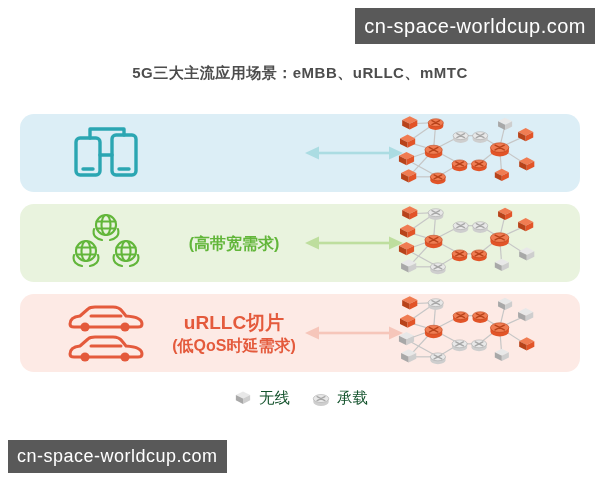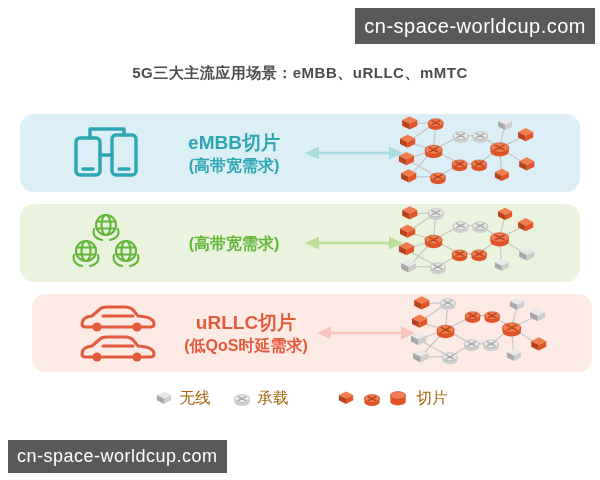--- a/index.html
+++ b/index.html
@@ -15,40 +15,40 @@
   .wm-bottom{top:440px;left:8px;font-size:18px;}
   .title{
     position:absolute;top:64px;left:0;width:100%;margin:0;
     text-align:center;font-size:15px;font-weight:600;color:#4d4d4d;
     letter-spacing:0.5px;
   }
   .row{
     position:absolute;left:20px;width:560px;height:78px;
     border-radius:14px;
   }
-  .row-0{top:114px;} .row-1{top:204px;} .row-2{top:294px;margin-left:12px;}
+  .row-0{top:114px;} .row-1{top:204px;} .row-2{top:294px;}
   .icon-box{
     position:absolute;left:36px;top:50%;transform:translateY(-50%);
     width:100px;height:68px;display:flex;align-items:center;justify-content:center;
   }
   .text-box{
     position:absolute;left:130px;top:50%;transform:translateY(-50%);
     width:168px;text-align:center;line-height:1.22;
   }
   .slice-label{font-size:19px;font-weight:700;}
   .slice-sub{font-size:16px;font-weight:700;margin-top:2px;}
   .arrow{
     position:absolute;left:284px;top:50%;transform:translateY(-50%);
     width:100px;height:18px;
   }
   .network{position:absolute;left:376px;top:0;width:164px;height:78px;}
   .legend{
     position:absolute;top:387px;left:0;width:100%;
     display:flex;justify-content:center;align-items:center;gap:20px;
-    color:#a16207;font-size:15.5px;
+    color:#14532d;font-size:15.5px;
   }
   .legend-item{display:flex;align-items:center;gap:5px;}
   .legend-item-slice{margin-left:26px;gap:4px;}
   .legend-item-slice .lg-label{margin-left:4px;}
   .lg-ic{width:22px;height:22px;display:block;}
 </style>
 </head>
 <body>
 
 <div class="wm wm-top">cn-space-worldcup.com</div>
@@ -60,24 +60,20 @@
     <svg width="76" height="58" viewBox="0 0 76 58">
       <g fill="none" stroke="currentColor" stroke-width="3.4" stroke-linecap="round" stroke-linejoin="round">
         <path d="M22,14 V5 H56 V11"></path>
         <rect x="8" y="14" width="24" height="37" rx="4"></rect>
         <rect x="44" y="11" width="24" height="40" rx="4"></rect>
         <path d="M32,31 H44"></path>
         <path d="M15,45 H25"></path>
         <path d="M51,45 H61"></path>
       </g>
     </svg>
-  </div>
-  <div class="text-box" style="color: rgb(43, 166, 178);">
-    <div class="slice-label">eMBB切片</div>
-    <div class="slice-sub">(高带宽需求)</div>
   </div>
   <svg class="arrow" viewBox="0 0 100 18" style="color: rgb(171, 220, 226);">
     <rect x="13" y="7.7" width="74" height="2.6" fill="currentColor"></rect>
     <polygon points="1,9 15,2.5 15,15.5" fill="currentColor"></polygon>
     <polygon points="99,9 85,2.5 85,15.5" fill="currentColor"></polygon>
   </svg>
   <svg class="network" viewBox="0 0 150 72">
       <line x1="12" y1="9" x2="36" y2="8" stroke="#c6c6c6" stroke-width="1.1"></line>
       <line x1="10" y1="26" x2="36" y2="8" stroke="#c6c6c6" stroke-width="1.1"></line>
       <line x1="36" y1="8" x2="34" y2="33" stroke="#c6c6c6" stroke-width="1.1"></line>
@@ -361,32 +357,15 @@
     <span class="lg-label">无线</span>
   </div>
   <div class="legend-item">
     <svg class="lg-ic" viewBox="0 0 20 20">
         <path d="M3,10.5 L3,13.65 A7,3.64 0 0 0 17,13.65 L17,10.5 Z" fill="#cecece"></path>
         <ellipse cx="10" cy="10.5" rx="7" ry="3.64" fill="#e8e8e8" stroke="#a8a8a8" stroke-width="0.5"></ellipse>
         <path d="M6.5,8.68 L13.5,12.32 M13.5,8.68 L6.5,12.32" stroke="#a8a8a8" stroke-width="1.3" stroke-linecap="round"></path>
       </svg>
     <span class="lg-label">承载</span>
   </div>
-  <div class="legend-item legend-item-slice">
-    <svg class="lg-ic" viewBox="0 0 20 20">
-        <polygon points="10,4 16.5,7.25 10,10.5 3.5,7.25" fill="#f07c52"></polygon>
-        <polygon points="3.5,7.25 10,10.5 10,15.375 3.5,12.125" fill="#b8431a"></polygon>
-        <polygon points="10,10.5 16.5,7.25 16.5,12.125 10,15.375" fill="#e25428"></polygon>
-      </svg>
-    <svg class="lg-ic" viewBox="0 0 20 20">
-        <path d="M3,10.5 L3,13.65 A7,3.64 0 0 0 17,13.65 L17,10.5 Z" fill="#e25428"></path>
-        <ellipse cx="10" cy="10.5" rx="7" ry="3.64" fill="#f07c52" stroke="#b8431a" stroke-width="0.5"></ellipse>
-        <path d="M6.5,8.68 L13.5,12.32 M13.5,8.68 L6.5,12.32" stroke="#b8431a" stroke-width="1.3" stroke-linecap="round"></path>
-      </svg>
-    <svg class="lg-ic" viewBox="0 0 20 20">
-        <path d="M3,7.699999999999999 L3,13.3 A7,3.5 0 0 0 17,13.3 L17,7.699999999999999 Z" fill="#e25428"></path>
-        <ellipse cx="10" cy="7.699999999999999" rx="7" ry="3.5" fill="#f07c52" stroke="#b8431a" stroke-width="0.5"></ellipse>
-      </svg>
-    <span class="lg-label">切片</span>
-  </div>
 </div>
 
 <div class="wm wm-bottom">cn-space-worldcup.com</div>
 
 </body></html>

